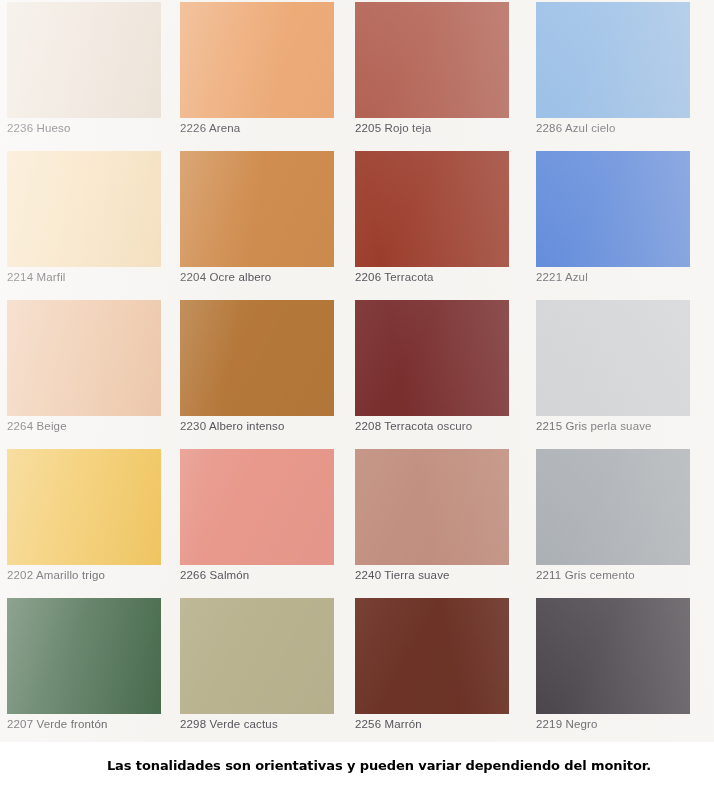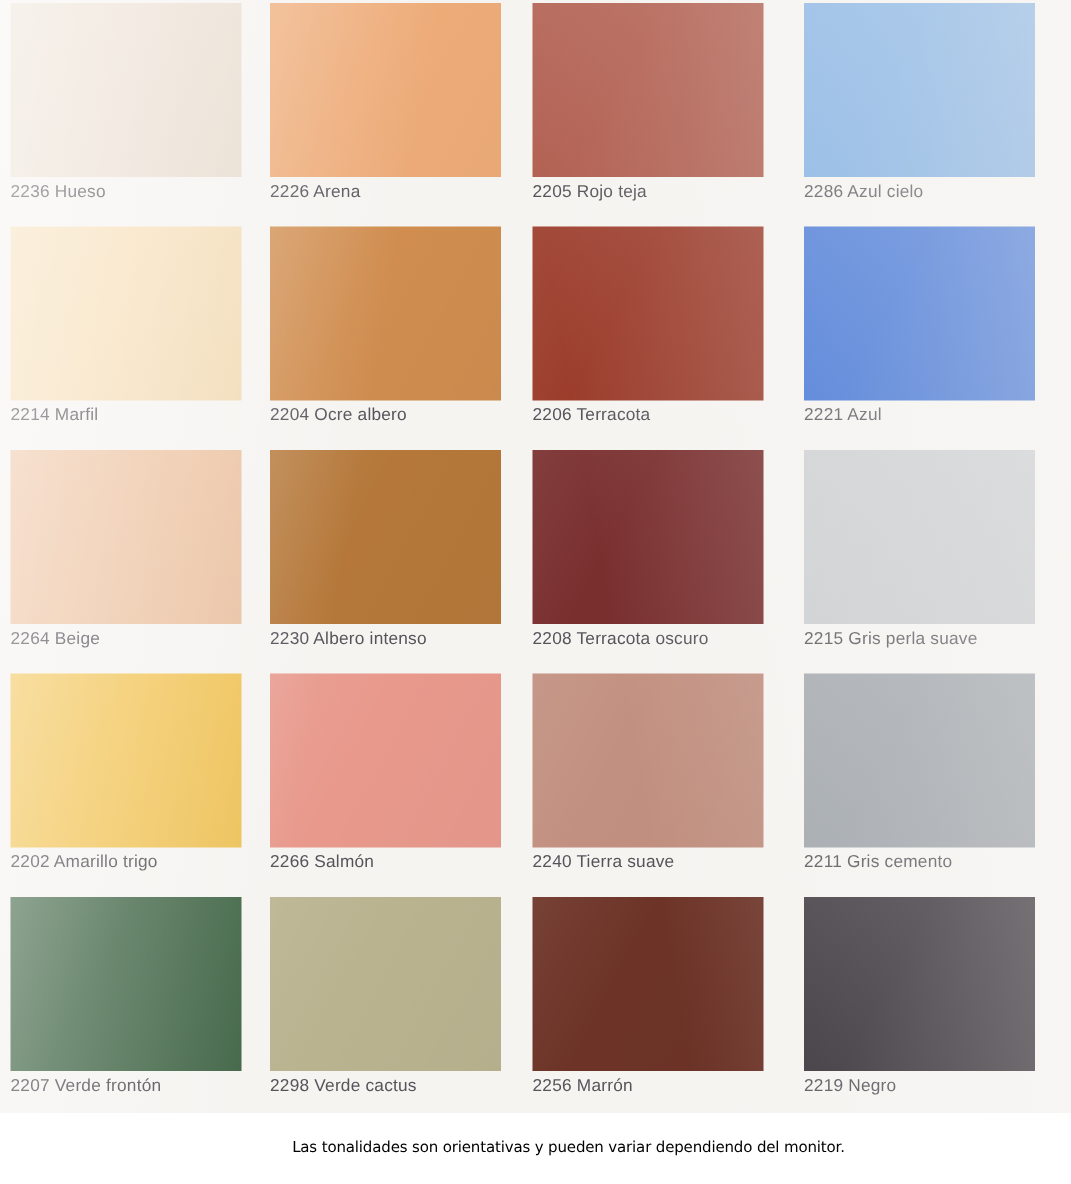--- a/index.html
+++ b/index.html
@@ -100,22 +100,22 @@
     width: 714px;
     height: 47px;
     background: #ffffff;
     display: flex;
     align-items: center;
     justify-content: center;
   }
 
   #footer-note .note-text {
     font-family: "DejaVu Sans", sans-serif;
-    font-size: 10px;
-    font-weight: 400;
+    font-size: 13px;
+    font-weight: 700;
     color: #000000;
     letter-spacing: -0.1px;
     white-space: nowrap;
     padding-left: 44px;
   }
 </style>
 </head>
 <body>
 
 <div id="chart-sheet" style="background: rgb(246, 244, 241);">

